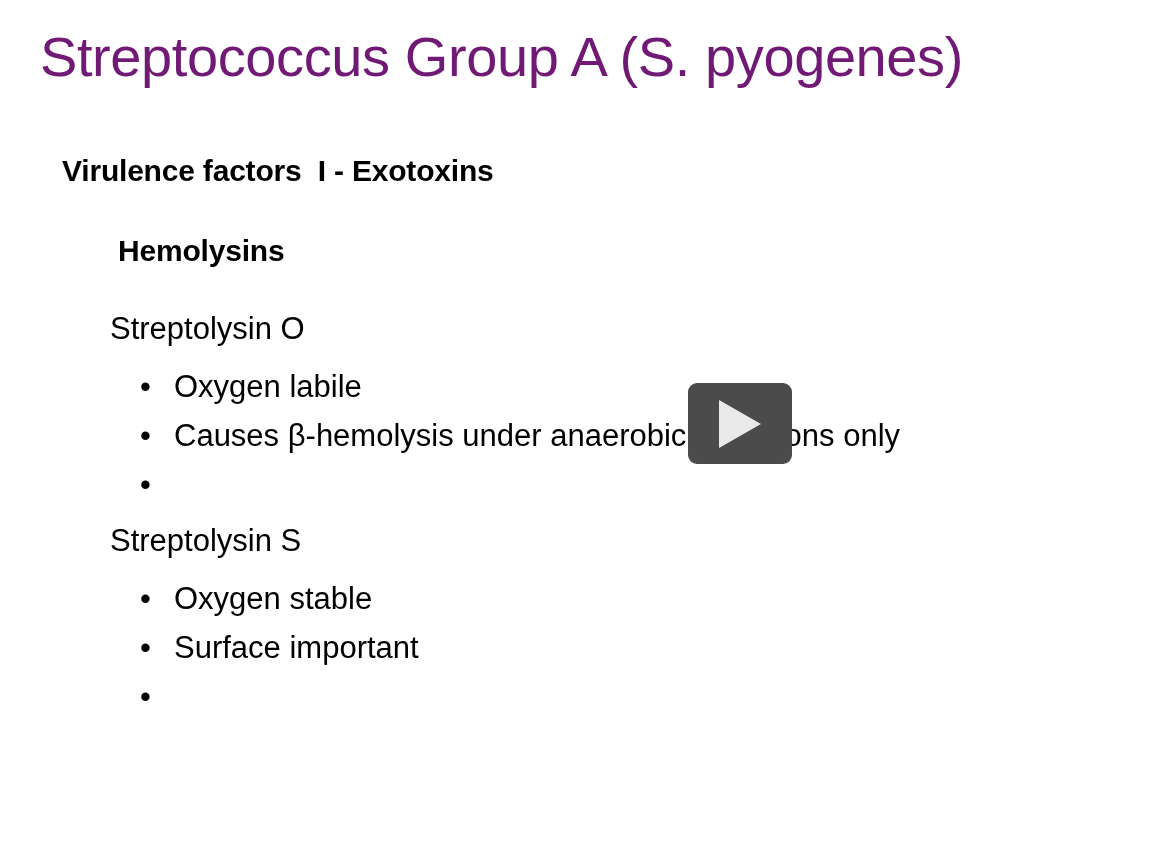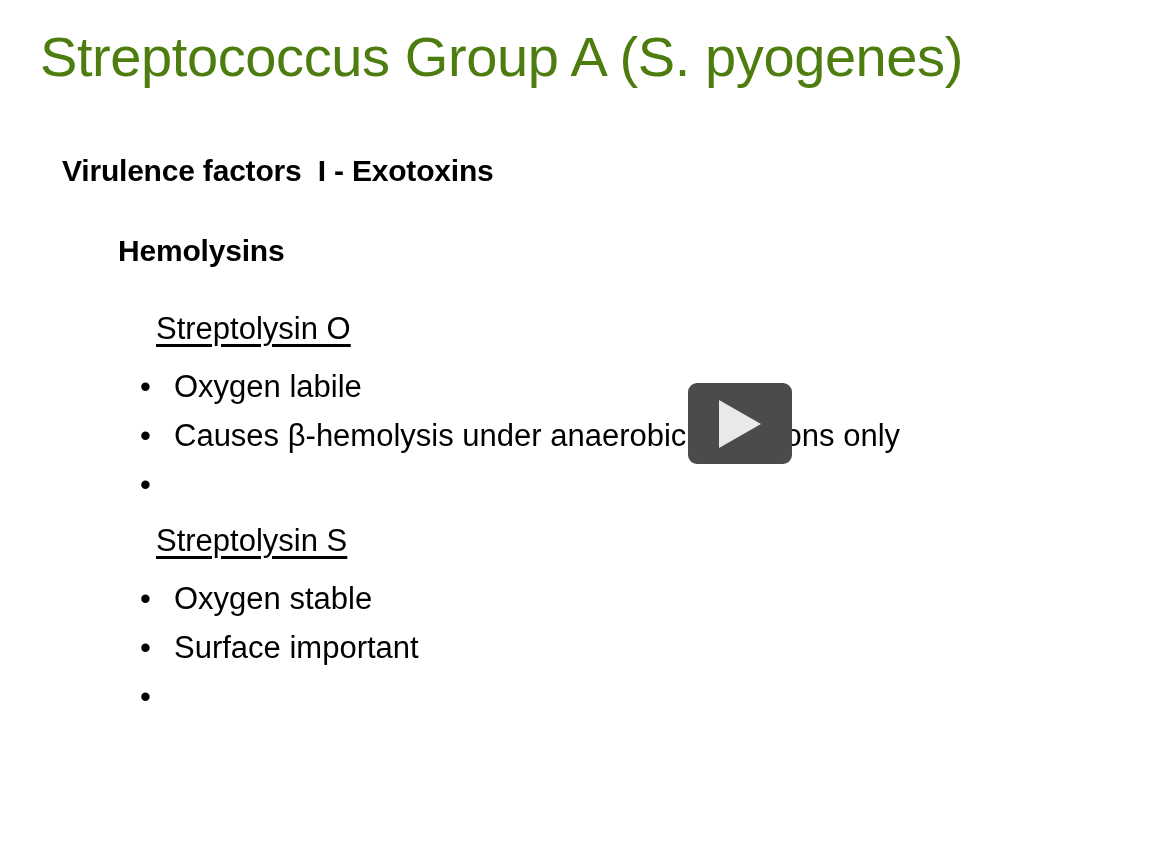--- a/index.html
+++ b/index.html
@@ -25,21 +25,21 @@
 
   .slide-title {
     position: absolute;
     left: 40px;
     top: 20px;
     font-size: 56px;
     line-height: 74px;
     font-weight: 400;
     letter-spacing: -0.4px;
     white-space: nowrap;
-    color: #4d7c0f;
+    color: #701a75;
   }
 
   .body-block {
     position: absolute;
     left: 0;
     top: 150px;
     width: 1060px;
   }
 
   .heading-1 {
@@ -66,24 +66,22 @@
     margin: 0;
     padding: 0 0 0 110px;
     font-size: 31px;
     line-height: 42px;
     font-weight: 400;
     white-space: pre;
   }
   .subhead-o { padding-top: 28px; }
   .subhead-s { padding-top: 60px; }
   .subhead span.u {
-    text-decoration: underline;
     text-underline-offset: 5px;
     text-decoration-thickness: 2.5px;
-    margin-left: 46px;
   }
 
   .bullet-list {
     list-style: none;
     margin: 0;
     padding: 0;
   }
   .bullet-list.first { padding-top: 12px; }
   .bullet-list.second { padding-top: 12px; }
 

